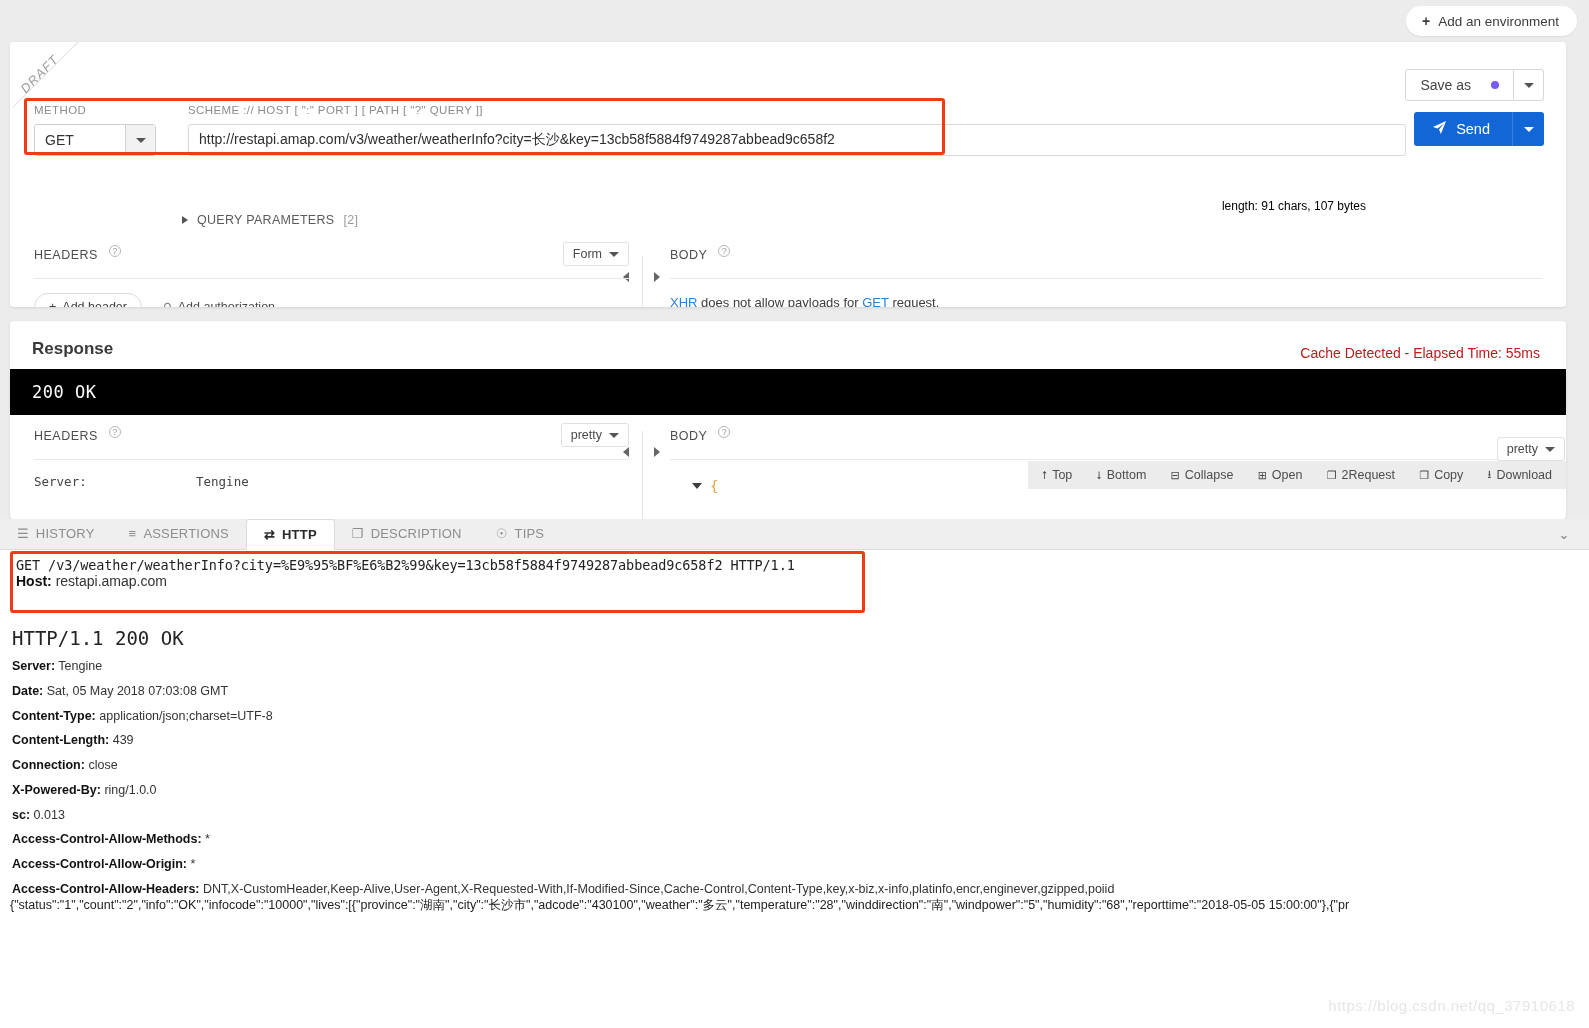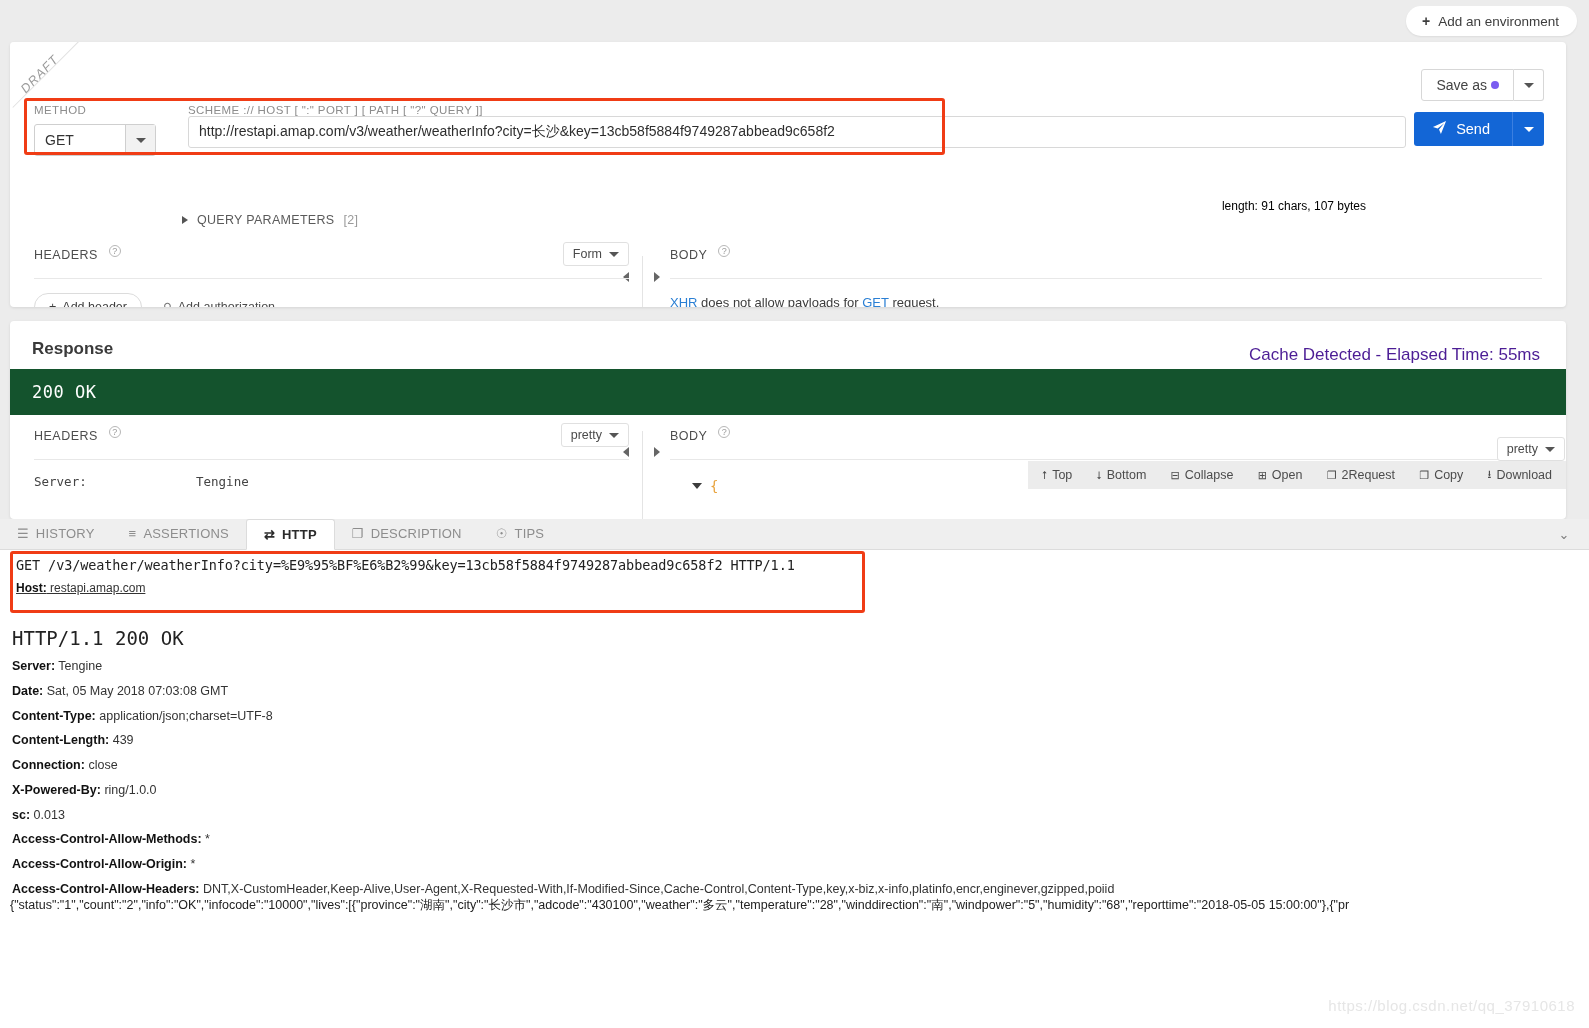--- a/index.html
+++ b/index.html
@@ -56,21 +56,21 @@
     position: absolute; left: 0; top: 0; width: 0; height: 0;
     border-top: 58px solid #ececec;
     border-right: 58px solid transparent;
   }
 
   .saveas-wrap { position: absolute; right: 22px; top: 27px; display: flex; }
   .saveas-btn {
     border: 1px solid #d7d7d7; background: #fff;
     padding: 7px 14px; font-size: 14px; color: #444;
     border-radius: 3px 0 0 3px; cursor: pointer;
-    display: flex; align-items: center; gap: 4px;
+    display: flex; align-items: center; gap: 20px;
     height: 32px;
   }
   .dot { width: 8px; height: 8px; border-radius: 50%; background: #7a5cf0; display: inline-block; }
   .saveas-caret {
     border: 1px solid #d7d7d7; border-left: none; background: #fff;
     width: 30px; height: 32px; border-radius: 0 3px 3px 0; cursor: pointer;
     display: flex; align-items: center; justify-content: center;
   }
   .caret-down { width: 0; height: 0; border-left: 5px solid transparent; border-right: 5px solid transparent; border-top: 5px solid #555; }
   .caret-down.white { border-top-color: #fff; }
@@ -93,21 +93,21 @@
     width: 122px;
   }
   .method-value { flex: 1; display: flex; align-items: center; padding-left: 10px; font-size: 14px; color: #333; }
   .method-caret {
     width: 30px; border-left: 1px solid #cfcfcf; background: #f2f2f2;
     display: flex; align-items: center; justify-content: center; cursor: pointer;
   }
 
   .url-col { position: absolute; left: 178px; top: 62px; right: 196px; }
   .url-input {
-    margin-top: 0; height: 32px; width: 1218px;
+    margin-top: 8px; height: 32px; width: 1218px;
     border: 1px solid #d8d8d8; border-radius: 3px; background: #fff;
     display: flex; align-items: center; padding: 0 10px;
     font-size: 14px; color: #2e2e2e; overflow: hidden; white-space: nowrap;
   }
   .send-wrap { position: absolute; right: 22px; top: 70px; display: flex; }
   .send-btn {
     background: #1366d6; color: #fff; border: none; height: 34px;
     padding: 0 22px 0 18px; font-size: 14.5px; cursor: pointer;
     border-radius: 3px 0 0 3px; display: flex; align-items: center; gap: 9px;
     font-family: "Liberation Sans", sans-serif;
@@ -169,24 +169,24 @@
   .lnk { color: #2a7fd4; }
 
   
   .resp-card {
     position: absolute; left: 10px; top: 321px; width: 1556px; height: 198px;
     background: #fff; border-radius: 4px;
     box-shadow: 0 1px 3px rgba(0,0,0,.10);
     overflow: hidden;
   }
   .resp-title { position: absolute; left: 22px; top: 18px; font-size: 17px; font-weight: bold; color: #3a3a3a; }
-  .cache-note { position: absolute; right: 26px; top: 24px; font-size: 17px; color: #4c1d95; margin-left: 28px; }
+  .cache-note { position: absolute; right: 26px; top: 24px; font-size: 14px; color: #b91c1c; margin-left: 28px; }
   .status-bar {
     position: absolute; left: 0; top: 48px; width: 100%; height: 46px;
-    background: #14532d; color: #fff;
+    background: #000000; color: #fff;
     display: flex; align-items: center; padding-left: 22px;
     font-family: "DejaVu Sans Mono", monospace; font-size: 17px; letter-spacing: .5px;
   }
   .resp-split { position: absolute; left: 0; top: 108px; width: 100%; }
   .resp-left { position: absolute; left: 24px; top: 0; width: 595px; }
   .resp-right { position: absolute; left: 660px; top: 0; right: 24px; }
   .kv-row { display: flex; margin-top: 14px; font-family: "DejaVu Sans Mono", monospace; font-size: 12.5px; color: #444; }
   .kv-key { width: 162px; }
   .json-row { display: flex; align-items: center; gap: 8px; margin-top: 18px; margin-left: 22px; }
   .brace { color: #e8a33d; font-family: "DejaVu Sans Mono", monospace; font-size: 14px; }
@@ -230,21 +230,21 @@
     display: flex; align-items: center; justify-content: center; cursor: pointer;
     color: #7c7c7c; font-size: 13px;
   }
 
   #hl-http { left: 10px; top: 32px; width: 855px; height: 62px; }
 
   .http-block {
     position: absolute; left: 16px; top: 38px; width: 840px;
   }
   .req-line { font-family: "DejaVu Sans Mono", monospace; font-size: 13.5px; color: #222; letter-spacing: -.1px; }
-  .hostline { margin-top: 8px; font-size: 12px; color: #333; text-decoration: underline; }
+  .hostline { font-size: 14px; color: #333; }
   .hostline b { color: #111; }
 
   .rsp-head { position: absolute; left: 12px; top: 108px; width: 1540px; }
   .rsp-statusline { font-family: "DejaVu Sans Mono", monospace; font-size: 19px; color: #222; }
   .hline { margin-top: 11px; font-size: 12.5px; color: #333; line-height: 1.1; }
   .hline b { color: #111; }
 
   .json-body {
     position: absolute; left: 10px; top: 378px; width: 1570px;
     font-size: 12.5px; color: #222; white-space: nowrap; overflow: hidden;

